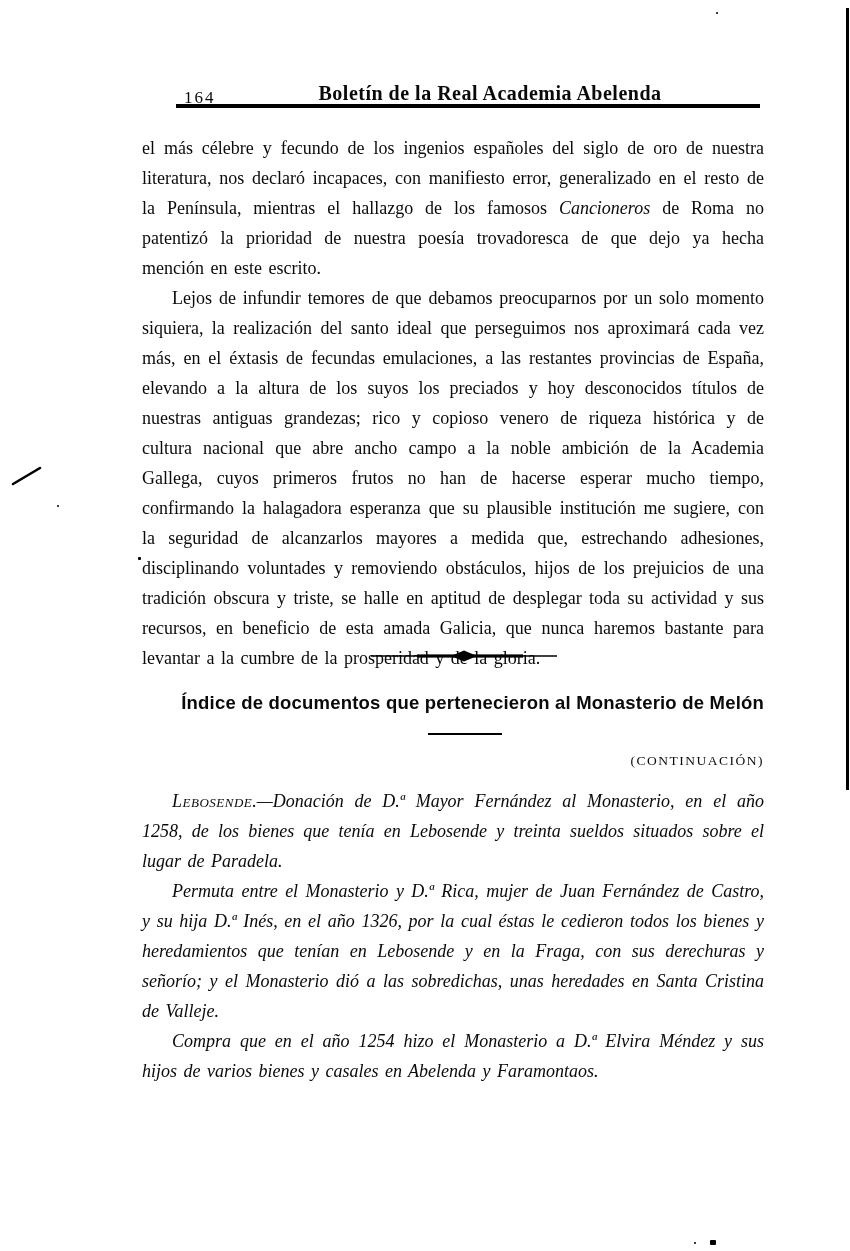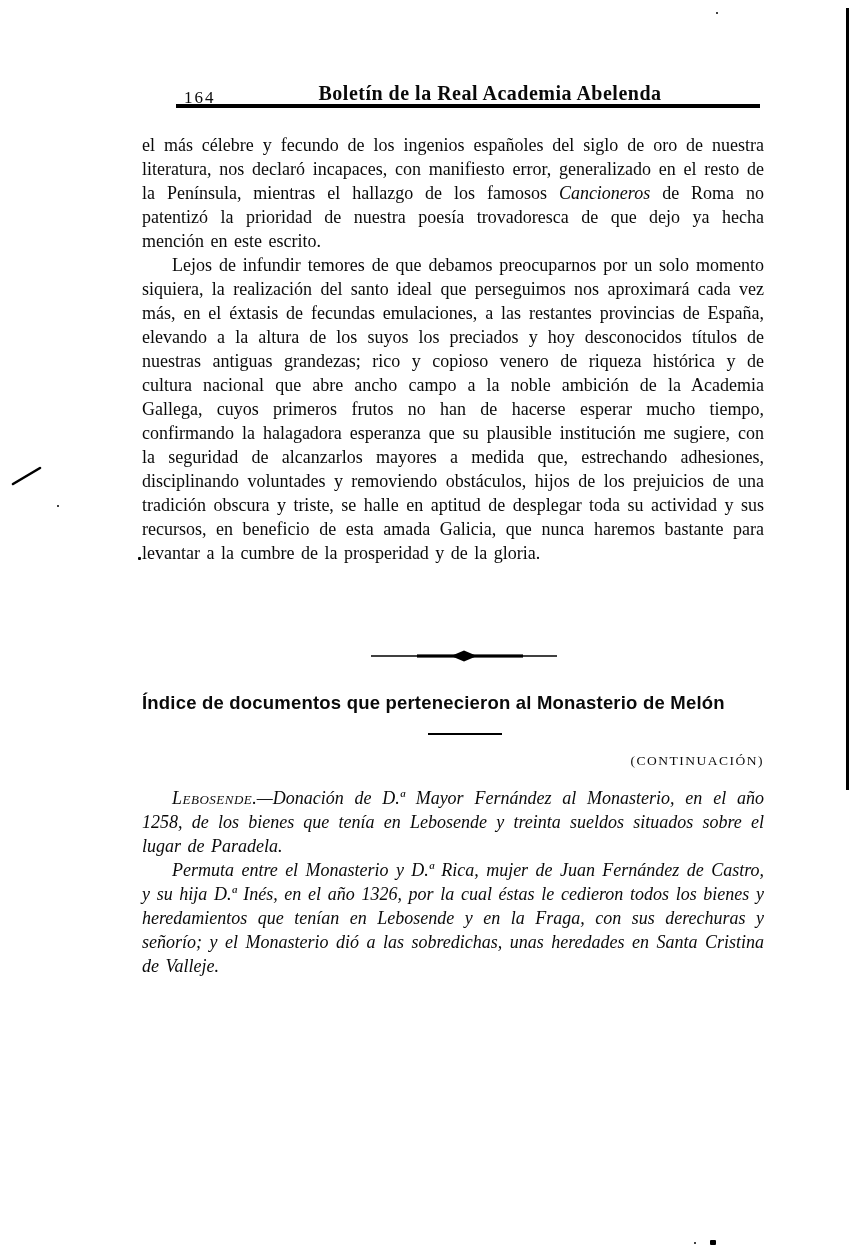--- a/index.html
+++ b/index.html
@@ -33,38 +33,38 @@
   .right-edge-line {
     left: 846px; top: 8px; width: 3px; height: 782px;
     background: #000;
   }
   .pen-mark { left: 10px; top: 462px; }
   .speck { background: #000; border-radius: 1px; }
 
   
   .text-col {
     left: 142px; width: 622px;
-    font-size: 18px; line-height: 24px;
+    font-size: 18px; line-height: 30px;
     text-align: justify;
     word-spacing: 2px;
   }
   .body-block { top: 133px; }
   .entries-block { top: 786px; font-style: italic; }
   p { margin: 0; padding: 0; }
   p.indent { text-indent: 30px; }
   .it { font-style: italic; }
   .sc { font-variant: small-caps; letter-spacing: 0.5px; }
 
   
   .divider { left: 371px; top: 649px; }
 
   
   .section-heading {
     left: 142px; top: 692px; width: 622px;
-    text-align: left;
+    text-align: right;
     font-family: "Liberation Sans", "DejaVu Sans", sans-serif;
     font-weight: bold;
     font-size: 18.5px;
     letter-spacing: 0.2px;
   }
   .heading-rule {
     left: 428px; top: 733px; width: 74px; height: 2px;
     background: #000;
   }
   .continuation {
@@ -102,13 +102,14 @@
   <polygon points="93,1.5 106,7 93,12.5 80,7" fill="#000"></polygon>
 </svg>
 
 <div class="abs section-heading">Índice de documentos que pertenecieron al Monasterio de Melón</div>
 <div class="abs heading-rule"></div>
 <div class="abs continuation">(CONTINUACIÓN)</div>
 
 <div class="abs text-col entries-block">
   <p class="indent"><span class="sc">Lebosende</span><span>.—Donación de D.ª Mayor Fernández al Monasterio, en el año 1258, de los bienes que tenía en Lebosende y treinta sueldos situados sobre el lugar de Paradela.</span></p>
   <p class="indent"><span>Permuta entre el Monasterio y D.ª Rica, mujer de Juan Fernández de Castro, y su hija D.ª Inés, en el año 1326, por la cual éstas le cedieron todos los bienes y heredamientos que tenían en Lebosende y en la Fraga, con sus derechuras y señorío; y el Monasterio dió a las sobredichas, unas heredades en Santa Cristina de Valleje.</span></p>
+  <p class="indent"><span>Compra que en el año 1254 hizo el Monasterio a D.ª Elvira Méndez y sus hijos de varios bienes y casales en Abelenda y Faramontaos.</span></p>
 </div>
 
 </body></html>

